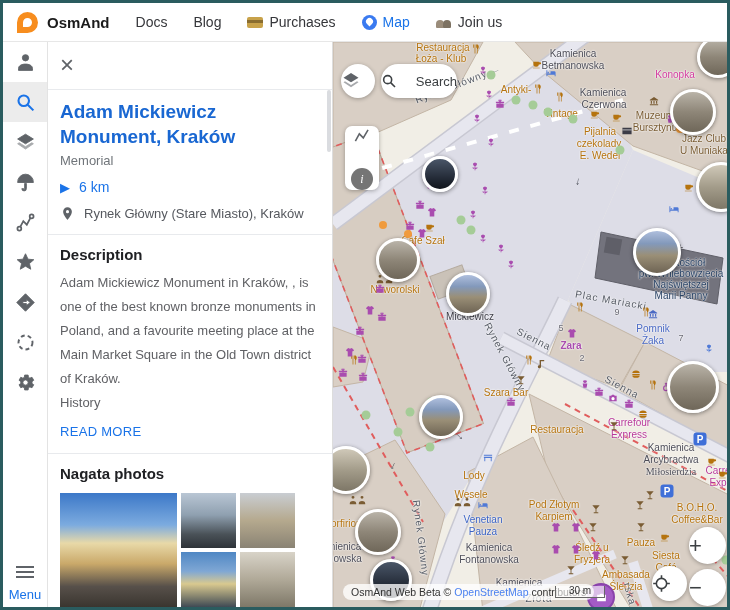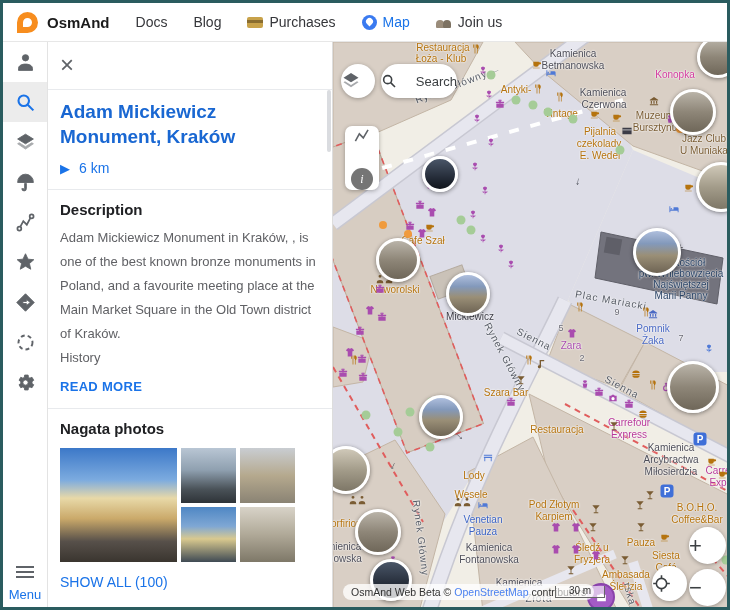--- a/index.html
+++ b/index.html
@@ -38,21 +38,21 @@
   .scroll-thumb{position:absolute;right:1px;top:48px;width:4px;height:62px;background:#dadce0;border-radius:2px;}
   .p-title{margin:9px 12px 0;font-size:19px;line-height:25px;font-weight:600;color:#1967d2;}
   .p-sub{margin:4px 12px 0;font-size:13px;color:#70757a;}
   .p-row{display:flex;align-items:center;gap:9px;margin:11px 12px 0;}
   .p-dist{font-size:14px;color:#1a73e8;}
   .p-addr{font-size:13px;color:#55585e;}
   .dir-arrow{color:#1a73e8;font-size:13px;}
   .divider{height:1px;background:#e8eaed;margin-top:13px;}
   .p-h{margin:11px 12px 0;font-size:15px;font-weight:bold;color:#202124;}
   .p-desc{margin:8px 12px 0;font-size:13px;line-height:24px;color:#606165;white-space:pre-line;}
-  .p-link{margin:9px 12px 0;font-size:13px;font-weight:700;letter-spacing:.3px;color:#1a73e8;cursor:pointer;display:inline-block;}
+  .p-link{margin:9px 12px 0;font-size:13px;font-weight:400;letter-spacing:.3px;color:#1a73e8;cursor:pointer;display:inline-block;}
   .photos{margin:11px 12px 0;display:flex;gap:4px;}
   .ph-big{width:117px;height:114px;}
   .ph-col{display:flex;flex-direction:column;gap:4px;}
   .ph-sm{width:55px;height:55px;}
   .photo-1{background:linear-gradient(180deg,#3c78c8 0%,#7cabdf 28%,#e8d9a8 44%,#caa96a 62%,#57504a 82%,#3a352f 100%);}
   .photo-2{background:linear-gradient(180deg,#b9c6d4 0%,#8fa0b0 40%,#4a5258 75%,#2e3338 100%);}
   .photo-3{background:linear-gradient(180deg,#c9cdd2 0%,#b5a98e 50%,#8a8374 100%);}
   .photo-4{background:linear-gradient(180deg,#4f87c4 0%,#7fa7d4 35%,#d9c98f 58%,#3f4a54 100%);}
   .photo-5{background:linear-gradient(180deg,#d8d3c8 0%,#b0a998 50%,#7e7868 100%);}
   .p-showall{margin:12px 12px 0;font-size:14px;font-weight:500;color:#1a73e8;cursor:pointer;display:inline-block;}
@@ -279,23 +279,30 @@
         <div class="menu-label">Menu</div>
       </div>
     </div>
 
     <div class="panel">
       <div class="panel-close-row">
         <span class="close-x">×</span>
       </div>
       <div class="scroll-thumb"></div>
       <div class="p-title">Adam Mickiewicz Monument, Kraków</div>
+      <div class="p-sub">Memorial</div>
       <div class="p-row">
         <span class="dir-arrow">▶</span>
         <span class="p-dist">6 km</span>
+      </div>
+      <div class="p-row">
+        <svg width="15" height="15" style="fill:#5f6368;flex:none;">
+            <use href="#i-pin"></use>
+          </svg>
+        <span class="p-addr">Rynek Główny (Stare Miasto), Kraków</span>
       </div>
       <div class="divider"></div>
       <div class="p-h">Description</div>
       <div class="p-desc">Adam Mickiewicz Monument in Kraków, , is one of the best known bronze monuments in Poland, and a favourite meeting place at the Main Market Square in the Old Town district of Kraków.
 History</div>
       <span class="p-link">READ MORE</span>
       <div class="divider"></div>
       <div class="p-h">Nagata photos</div>
       <div class="photos">
         <div class="ph-big photo-1"></div>
@@ -384,21 +391,21 @@
           <span class="map-label" style="left: 348px; top: 231px; color: rgb(42, 67, 101); transform: translate(-50%, -50%) rotate(0deg);">pw. Wniebowzięcia</span>
           <span class="map-label" style="left: 348px; top: 242px; color: rgb(42, 67, 101); transform: translate(-50%, -50%) rotate(0deg);">Najświętszej</span>
           <span class="map-label" style="left: 348px; top: 253px; color: rgb(42, 67, 101); transform: translate(-50%, -50%) rotate(0deg);">Marii Panny</span>
           <span class="map-label street" style="left: 278px; top: 258px; color: rgb(85, 90, 100); transform: translate(-50%, -50%) rotate(10deg);">Plac Mariacki</span>
           <span class="map-label" style="left: 320px; top: 286px; color: rgb(74, 105, 196); transform: translate(-50%, -50%) rotate(0deg);">Pomnik</span>
           <span class="map-label" style="left: 320px; top: 298px; color: rgb(74, 105, 196); transform: translate(-50%, -50%) rotate(0deg);">Żaka</span>
           <span class="map-label" style="left: 284px; top: 270px; color: rgb(107, 107, 117); font-size: 9px; transform: translate(-50%, -50%) rotate(0deg);">9</span>
           <span class="map-label" style="left: 348px; top: 296px; color: rgb(107, 107, 117); font-size: 9px; transform: translate(-50%, -50%) rotate(0deg);">7</span>
           <span class="map-label" style="left: 228px; top: 286px; color: rgb(107, 107, 117); font-size: 9px; transform: translate(-50%, -50%) rotate(0deg);">5</span>
           <span class="map-label" style="left: 249px; top: 316px; color: rgb(107, 107, 117); font-size: 9px; transform: translate(-50%, -50%) rotate(0deg);">2</span>
-          <span class="map-label" style="left: 238px; top: 303px; color: rgb(169, 76, 175); transform: translate(-50%, -50%) rotate(0deg);">Zara</span>
+          <span class="map-label" style="left: 238px; top: 303px; color: rgb(169, 76, 175); transform: translate(-50%, -50%) rotate(0deg); font-weight: bold;">Zara</span>
           <span class="map-label street" style="left: 201px; top: 297px; color: rgb(85, 90, 100); transform: translate(-50%, -50%) rotate(27deg);">Sienna</span>
           <span class="map-label street" style="left: 289px; top: 345px; color: rgb(85, 90, 100); transform: translate(-50%, -50%) rotate(28deg);">Sienna</span>
           <span class="map-label" style="left: 173px; top: 350px; color: rgb(181, 115, 14); transform: translate(-50%, -50%) rotate(0deg);">Szara Bar</span>
           <span class="map-label" style="left: 224px; top: 387px; color: rgb(181, 115, 14); transform: translate(-50%, -50%) rotate(0deg);">Restauracja</span>
           <span class="map-label street" style="left: 172px; top: 315px; color: rgb(85, 90, 100); transform: translate(-50%, -50%) rotate(62deg);">Rynek Główny</span>
           <span class="map-label street" style="left: 88px; top: 496px; color: rgb(85, 90, 100); transform: translate(-50%, -50%) rotate(83deg);">Rynek Główny</span>
           <span class="map-label" style="left: 141px; top: 433px; color: rgb(181, 115, 14); transform: translate(-50%, -50%) rotate(0deg); text-align: right;">Lody</span>
           <span class="map-label" style="left: 138px; top: 452px; color: rgb(181, 115, 14); transform: translate(-50%, -50%) rotate(0deg);">Wesele</span>
           <span class="map-label" style="left: 150px; top: 477px; color: rgb(59, 99, 196); transform: translate(-50%, -50%) rotate(0deg);">Venetian</span>
           <span class="map-label" style="left: 150px; top: 489px; color: rgb(59, 99, 196); transform: translate(-50%, -50%) rotate(0deg);">Pauza</span>
@@ -410,21 +417,21 @@
           <span class="map-label street" style="left: 206px; top: 556px; color: rgb(85, 90, 100); transform: translate(-50%, -50%) rotate(0deg);">Złota</span>
           <span class="map-label" style="left: 10px; top: 481px; color: rgb(181, 115, 14); transform: translate(-50%, -50%) rotate(0deg);">Porfirion</span>
           <span class="map-label" style="left: 5px; top: 504px; color: rgb(78, 78, 89); transform: translate(-50%, -50%) rotate(0deg);">Kamienica</span>
           <span class="map-label" style="left: 3px; top: 516px; color: rgb(78, 78, 89); transform: translate(-50%, -50%) rotate(0deg);">sztynowska</span>
           <span class="map-label" style="left: 56px; top: 532px; color: rgb(181, 115, 14); transform: translate(-50%, -50%) rotate(0deg);">Słodki</span>
           <span class="map-label" style="left: 296px; top: 380px; color: rgb(184, 57, 154); transform: translate(-50%, -50%) rotate(0deg);">Carrefour</span>
           <span class="map-label" style="left: 296px; top: 392px; color: rgb(184, 57, 154); transform: translate(-50%, -50%) rotate(0deg);">Express</span>
           <span class="map-label" style="left: 364px; top: 367px; color: rgb(107, 107, 117); font-size: 9px; transform: translate(-50%, -50%) rotate(0deg);">8a</span>
           <span class="map-label" style="left: 338px; top: 405px; color: rgb(78, 78, 89); transform: translate(-50%, -50%) rotate(0deg);">Kamienica</span>
           <span class="map-label" style="left: 338px; top: 417px; color: rgb(78, 78, 89); transform: translate(-50%, -50%) rotate(0deg);">Arcybractwa</span>
-          <span class="map-label" style="left: 338px; top: 429px; color: rgb(78, 78, 89); transform: translate(-50%, -50%) rotate(0deg);">Miłosierdzia</span>
+          <span class="map-label" style="left: 338px; top: 429px; color: rgb(78, 78, 89); transform: translate(-50%, -50%) rotate(0deg); font-family: Liberation Serif, serif;">Miłosierdzia</span>
           <span class="map-label" style="left: 392px; top: 428px; color: rgb(184, 57, 154); transform: translate(-50%, -50%) rotate(0deg);">Carrefou</span>
           <span class="map-label" style="left: 392px; top: 440px; color: rgb(184, 57, 154); transform: translate(-50%, -50%) rotate(0deg);">Expres</span>
           <span class="map-label" style="left: 364px; top: 465px; color: rgb(181, 115, 14); transform: translate(-50%, -50%) rotate(0deg);">B.O.H.O.</span>
           <span class="map-label" style="left: 364px; top: 477px; color: rgb(181, 115, 14); transform: translate(-50%, -50%) rotate(0deg);">Coffee&amp;Bar</span>
           <span class="map-label" style="left: 259px; top: 505px; color: rgb(181, 115, 14); transform: translate(-50%, -50%) rotate(0deg);">Śledź u</span>
           <span class="map-label" style="left: 259px; top: 517px; color: rgb(181, 115, 14); transform: translate(-50%, -50%) rotate(0deg);">Fryzjera</span>
           <span class="map-label" style="left: 308px; top: 500px; color: rgb(181, 115, 14); transform: translate(-50%, -50%) rotate(0deg);">Pauza</span>
           <span class="map-label" style="left: 333px; top: 513px; color: rgb(181, 115, 14); transform: translate(-50%, -50%) rotate(0deg);">Siesta</span>
           <span class="map-label" style="left: 333px; top: 525px; color: rgb(181, 115, 14); transform: translate(-50%, -50%) rotate(0deg);">Café</span>
           <span class="map-label" style="left: 293px; top: 532px; color: rgb(181, 115, 14); transform: translate(-50%, -50%) rotate(0deg);">Ambasada</span>

